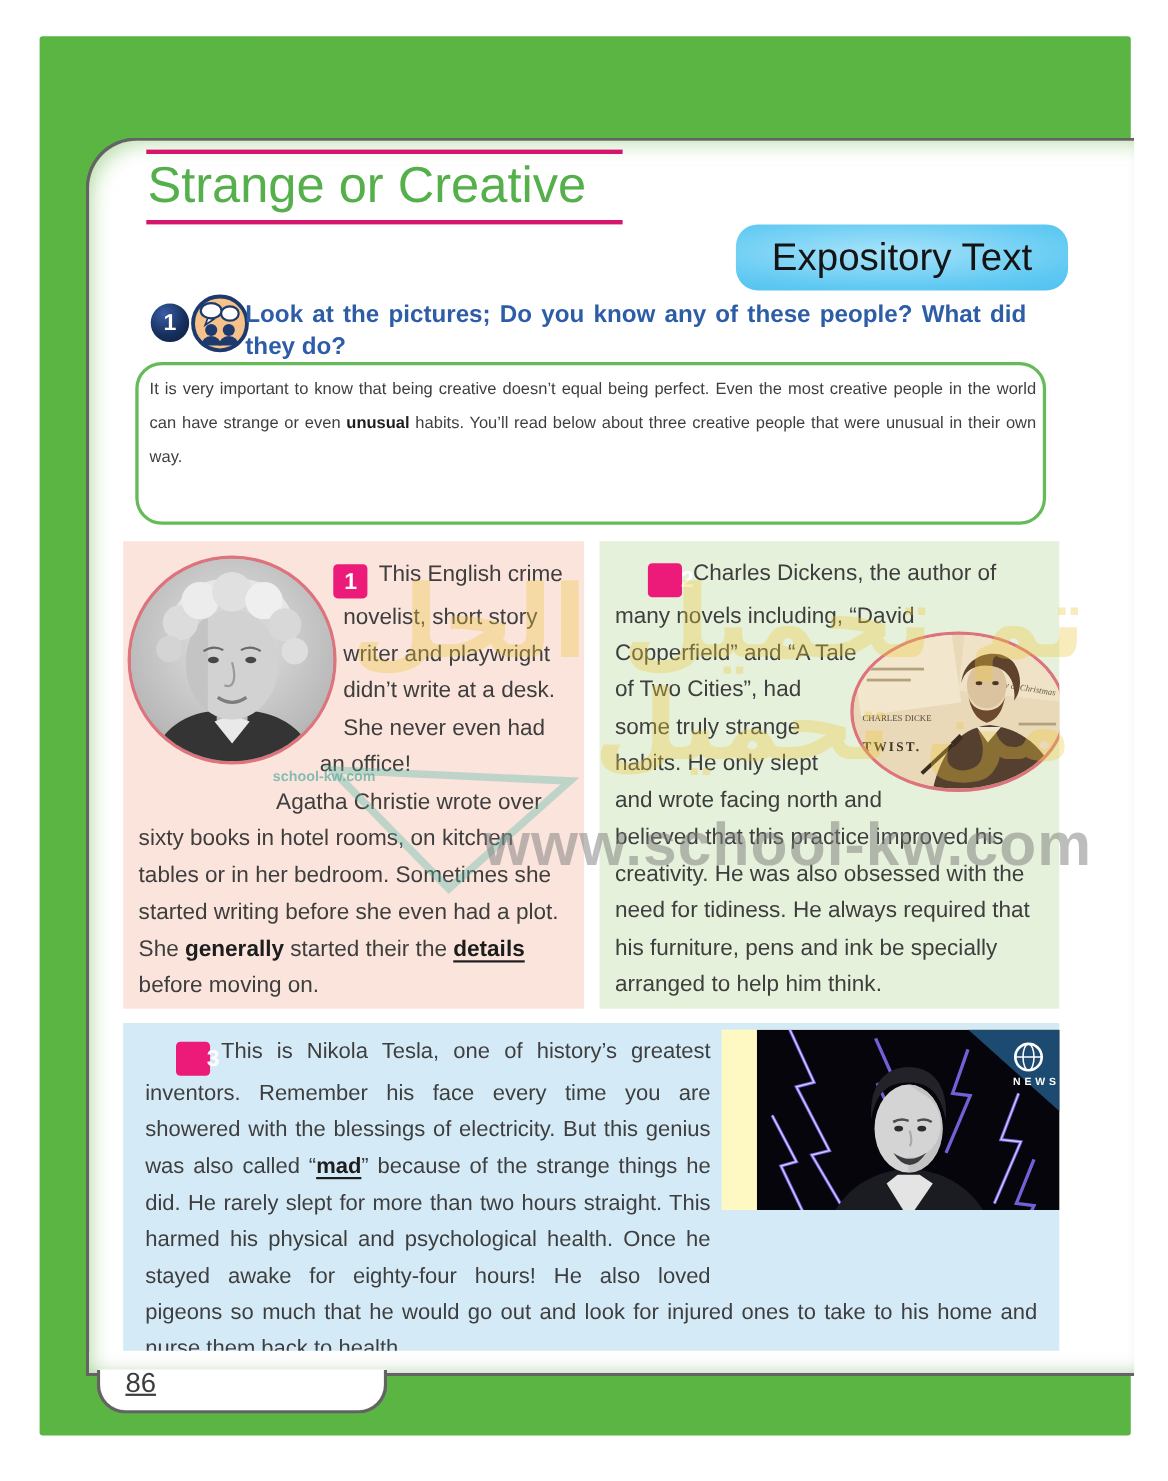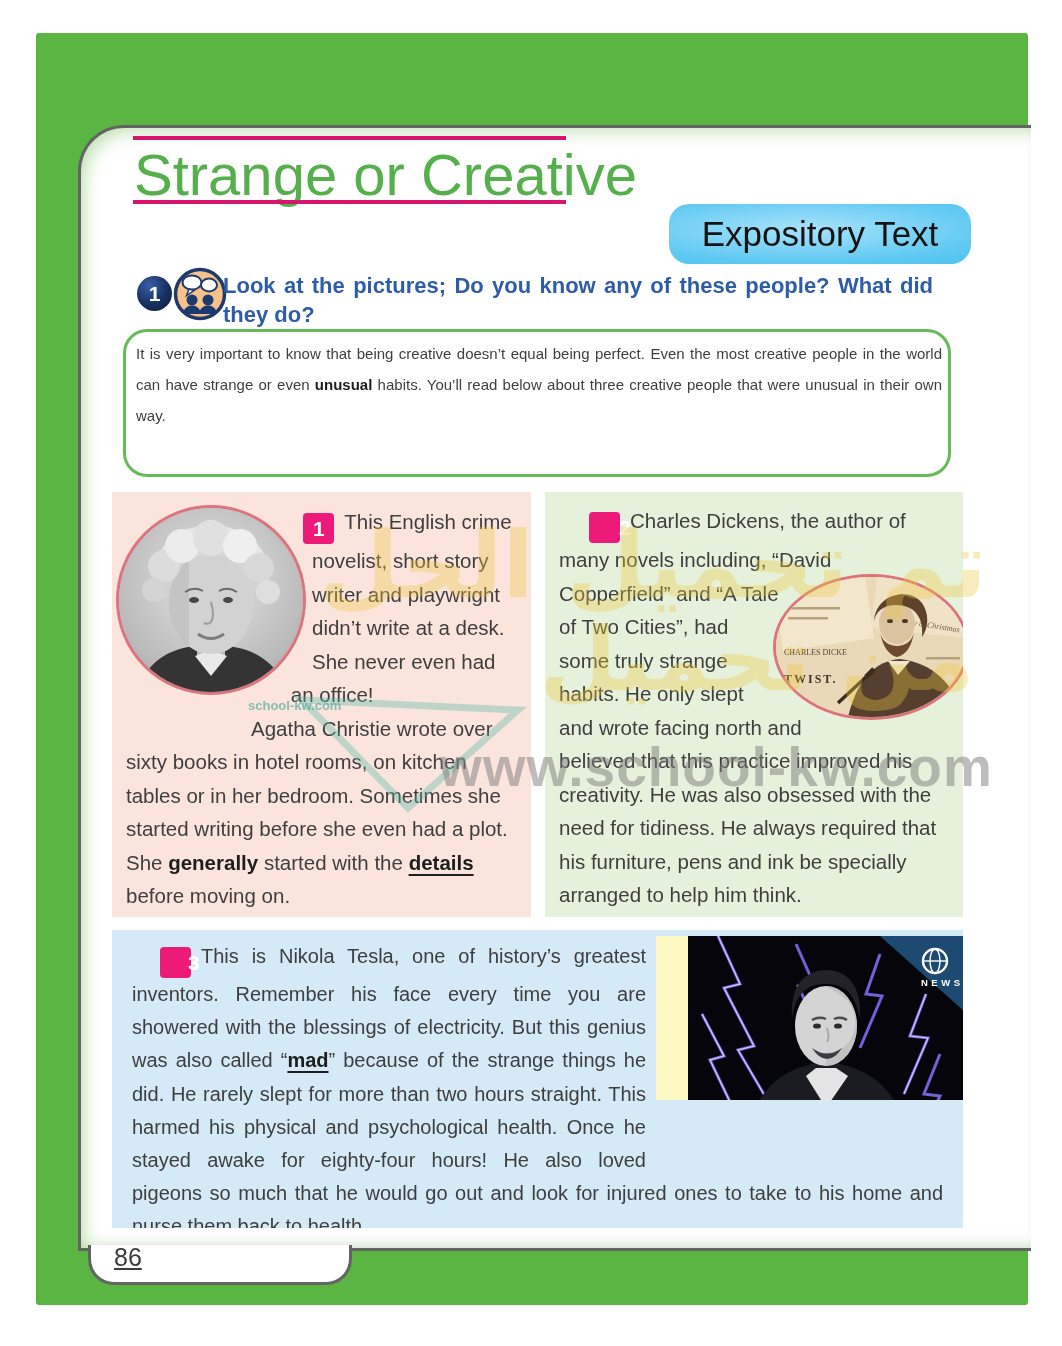--- a/index.html
+++ b/index.html
@@ -10,21 +10,21 @@
   .green-frame{left:36px;top:33px;width:992px;height:1272px;background:#5ab543;border-radius:3px;}
   .content-area{left:78px;top:125px;width:950px;height:1120px;background:#fff;
     border:3px solid #636363;border-right:none;border-top-left-radius:46px;
     box-shadow:inset 9px 9px 18px -7px rgba(130,195,100,.55), inset 0 -12px 16px -12px rgba(70,130,45,.35);}
   .page-tab{left:88px;top:1245px;width:258px;height:37px;background:#fff;
     border:3px solid #636363;border-top:none;border-radius:0 0 26px 26px;z-index:3;}
   .page-num{left:114px;top:1243px;font-size:25px;color:#3c3c3c;z-index:4;text-decoration:underline;}
   
   .rule{background:#d6156c;height:4px;width:433px;left:133px;z-index:2;}
   .rule.top{top:136px;} .rule.bottom{top:200px;}
-  .page-title{left:134px;top:141px;font-size:58px;color:#55b04b;z-index:2;letter-spacing:0;}
+  .page-title{left:134px;top:141px;font-size:46px;color:#55b04b;z-index:2;letter-spacing:0;}
   .tag-badge{left:629px;top:204px;width:302px;height:60px;border-radius:20px;
     background:radial-gradient(ellipse 85% 75% at 45% 42%, #a7e3fa 0%, #60c9f2 72%, #4fc2f0 100%);
     display:flex;align-items:center;justify-content:center;font-size:35px;color:#141414;z-index:2;margin-left:40px;}
   
   .act-num{left:137px;top:276px;width:35px;height:35px;border-radius:50%;
     background:radial-gradient(circle at 35% 28%, #3a5da6 0%, #16305e 55%, #0b1c3c 100%);
     color:#fff;font-weight:bold;font-size:21px;display:flex;align-items:center;justify-content:center;z-index:2;}
   .act-icon{left:172px;top:266px;width:56px;height:56px;z-index:2;}
   .act-prompt{left:223px;top:271px;width:710px;font-size:22px;font-weight:bold;color:#2d5da7;
     line-height:29px;text-align:justify;z-index:2;}
@@ -130,21 +130,21 @@
           <path d="M66,84 q9,-6 18,-1" stroke="#6a6a6a" fill="none" stroke-width="2"></path>
           <path d="M100,83 q9,-5 18,1" stroke="#6a6a6a" fill="none" stroke-width="2"></path>
           <ellipse cx="75" cy="92" rx="5" ry="3" fill="#474747"></ellipse>
           <ellipse cx="109" cy="92" rx="5" ry="3" fill="#474747"></ellipse>
           <path d="M92,94 q4,14 0,20 q-3,3 -7,1" stroke="#9a9a9a" fill="none" stroke-width="2"></path>
           <path d="M79,126 q13,9 26,0" stroke="#7d7d7d" fill="none" stroke-width="3"></path>
         </svg>
       </div>
     </div>
     <p><span class="num-badge">1</span><span>This English crime novelist, short story writer and playwright didn’t write at a desk. She never even had an office!</span></p>
-    <p class="p2-agatha"><span>Agatha Christie wrote over sixty books in hotel rooms, on kitchen tables or in her bedroom. Sometimes she started writing before she even had a plot. She </span><b>generally</b><span> started with the </span><b class="uline">details</b><span> before moving on.</span></p>
+    <p class="p2-agatha"><span>Agatha Christie wrote over sixty books in hotel rooms, on kitchen tables or in her bedroom. Sometimes she started writing before she even had a plot. She </span><b>generally</b><span> started their the </span><b class="uline">details</b><span> before moving on.</span></p>
   </div>
 
   <div class="abs card card-green">
     <div class="dickens-float">
       <div class="dickens-photo">
         <svg width="190" height="140" viewBox="0 0 190 140">
           <rect width="190" height="140" fill="#ead9b8"></rect>
           <rect x="2" y="6" width="92" height="62" fill="#f2e6cc" transform="rotate(-8 48 37)"></rect>
           <rect x="98" y="2" width="92" height="54" fill="#efe2c6" transform="rotate(6 144 29)"></rect>
           <rect x="12" y="30" width="52" height="2.5" fill="#b3a27e"></rect>

